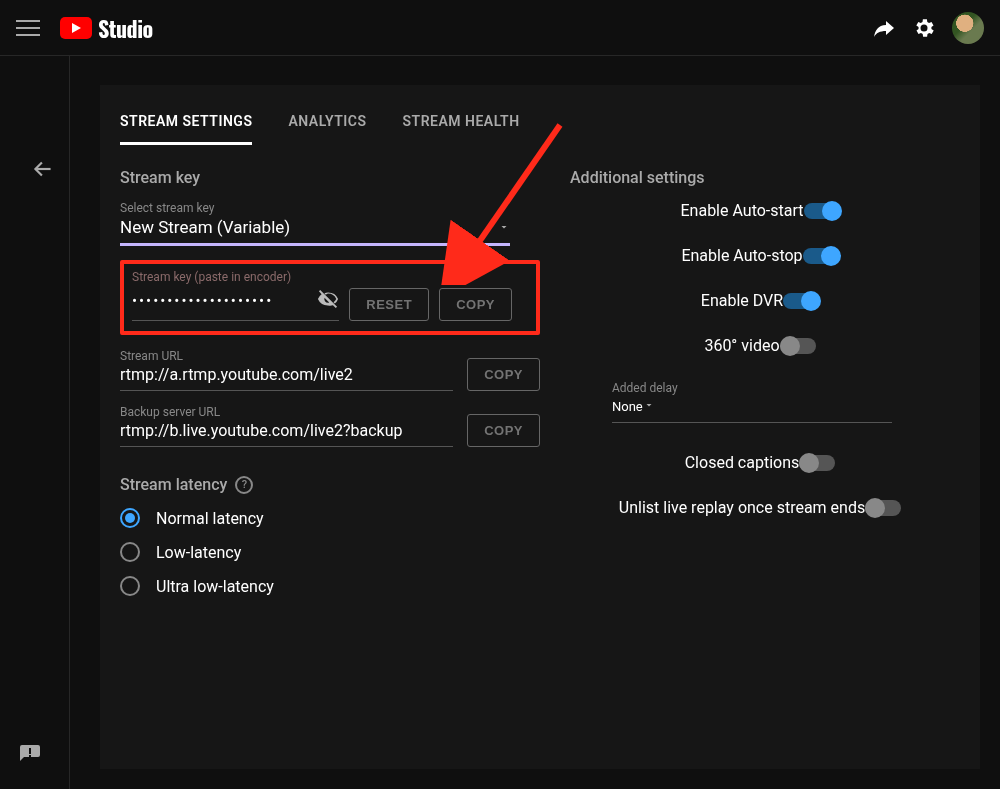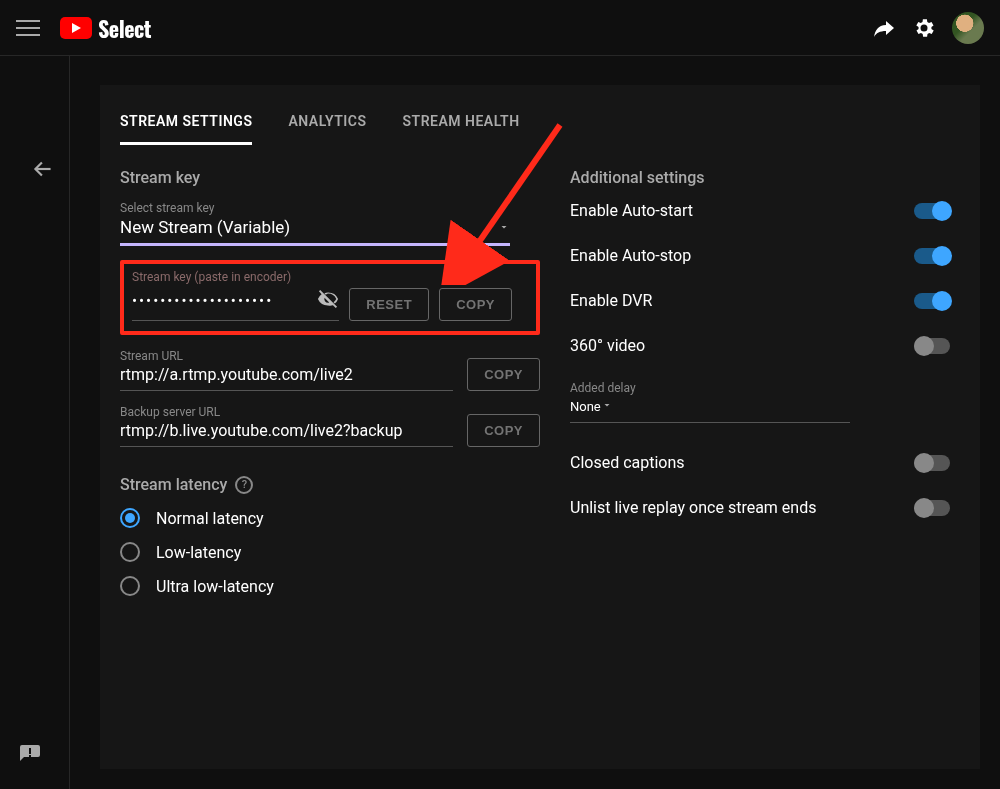--- a/index.html
+++ b/index.html
@@ -126,34 +126,34 @@
   .help { width:18px; height:18px; border:2px solid #888; border-radius:50%;
           display:flex; align-items:center; justify-content:center; font-size:11px; color:#888; cursor:pointer;}
 
   .radio-row { display:flex; align-items:center; gap:16px; margin-top:14px; cursor:pointer; font-size:16px;}
   .radio { width:20px; height:20px; border:2px solid #888; border-radius:50%; display:flex; align-items:center; justify-content:center;}
   .radio.selected { border-color:#3ea6ff; }
   .radio.selected::after { content:""; width:10px; height:10px; background:#3ea6ff; border-radius:50%; }
 
   
   .setting-row {
-    display:flex; align-items:center; justify-content:space-between;
+    display:flex; align-items:center; justify-content:center;
     margin-bottom:26px; font-size:16px;
   }
   .toggle {
     width:36px; height:16px; border-radius:10px; background:#555; position:relative; cursor:pointer;
   }
   .toggle::after{
     content:""; position:absolute; top:-2px; width:20px; height:20px; border-radius:50%;
     background:#888; left:0;
   }
   .toggle.on { background:#1a5a8a; }
   .toggle.on::after { background:#3ea6ff; left:auto; right:-2px; }
 
-  .delay-block { margin-top:4px; margin-bottom:30px;}
+  .delay-block { margin-top:4px; margin-bottom:30px;margin-left:42px;}
   .delay-select {
     display:flex; align-items:center; justify-content:flex-start;
     border-bottom:1px solid #555; padding:4px 0 8px 0; font-size:13px; cursor:pointer;
     max-width:280px;
   }
 
   
   .anno-arrow {
     position:absolute; pointer-events:none;
   }
@@ -161,21 +161,21 @@
 </head>
 <body>
 
 <div class="topbar">
   <div class="hamburger">
     <span></span>
       <span></span>
       <span></span>
   </div>
   <div class="yt-logo"></div>
-  <div class="studio-text">Select</div>
+  <div class="studio-text">Studio</div>
   <div class="spacer"></div>
   <div class="top-icon">
     <svg width="24" height="24" viewBox="0 0 24 24" fill="#fff">
         <path d="M14 9V5l8 7-8 7v-4c-6 0-10 2-12 6 1-6 4-12 12-12z"></path>
       </svg>
   </div>
   <div class="top-icon">
     <svg width="24" height="24" viewBox="0 0 24 24" fill="#fff">
         <path d="M19.4 13a7.5 7.5 0 0 0 0-2l2.1-1.6-2-3.5-2.5 1a7.4 7.4 0 0 0-1.7-1l-.4-2.6h-4l-.4 2.6a7.4 7.4 0 0 0-1.7 1l-2.5-1-2 3.5L6.6 11a7.5 7.5 0 0 0 0 2l-2.1 1.6 2 3.5 2.5-1a7.4 7.4 0 0 0 1.7 1l.4 2.6h4l.4-2.6a7.4 7.4 0 0 0 1.7-1l2.5 1 2-3.5zM12 15.5A3.5 3.5 0 1 1 15.5 12 3.5 3.5 0 0 1 12 15.5z"></path>
       </svg>

